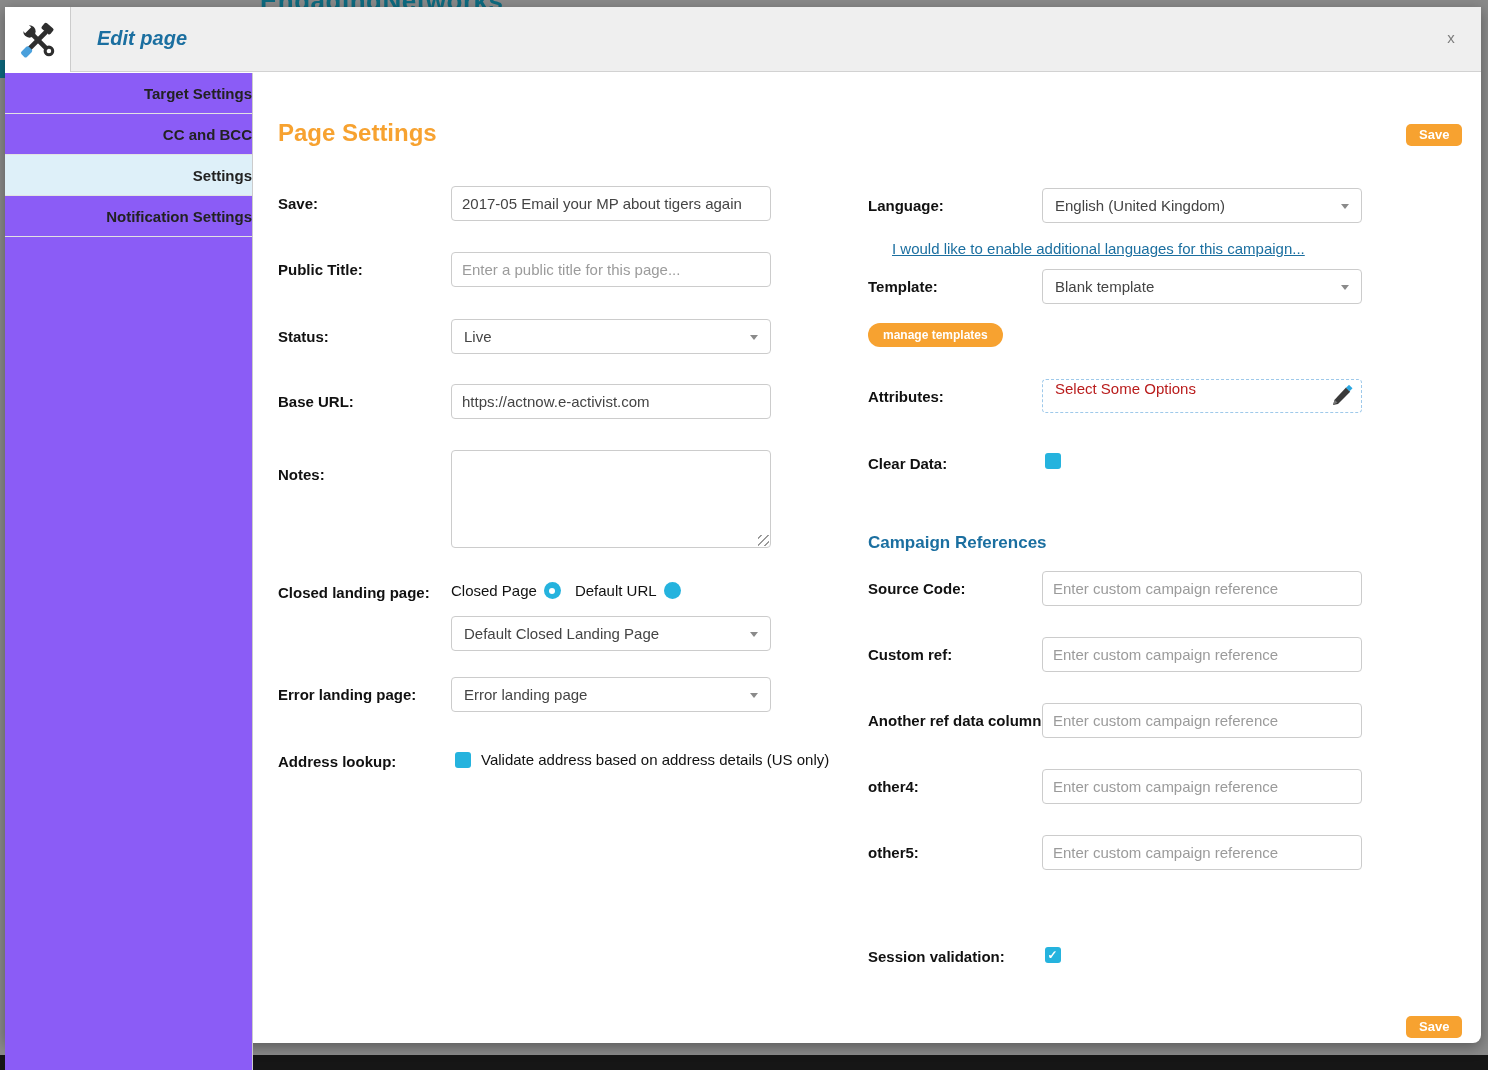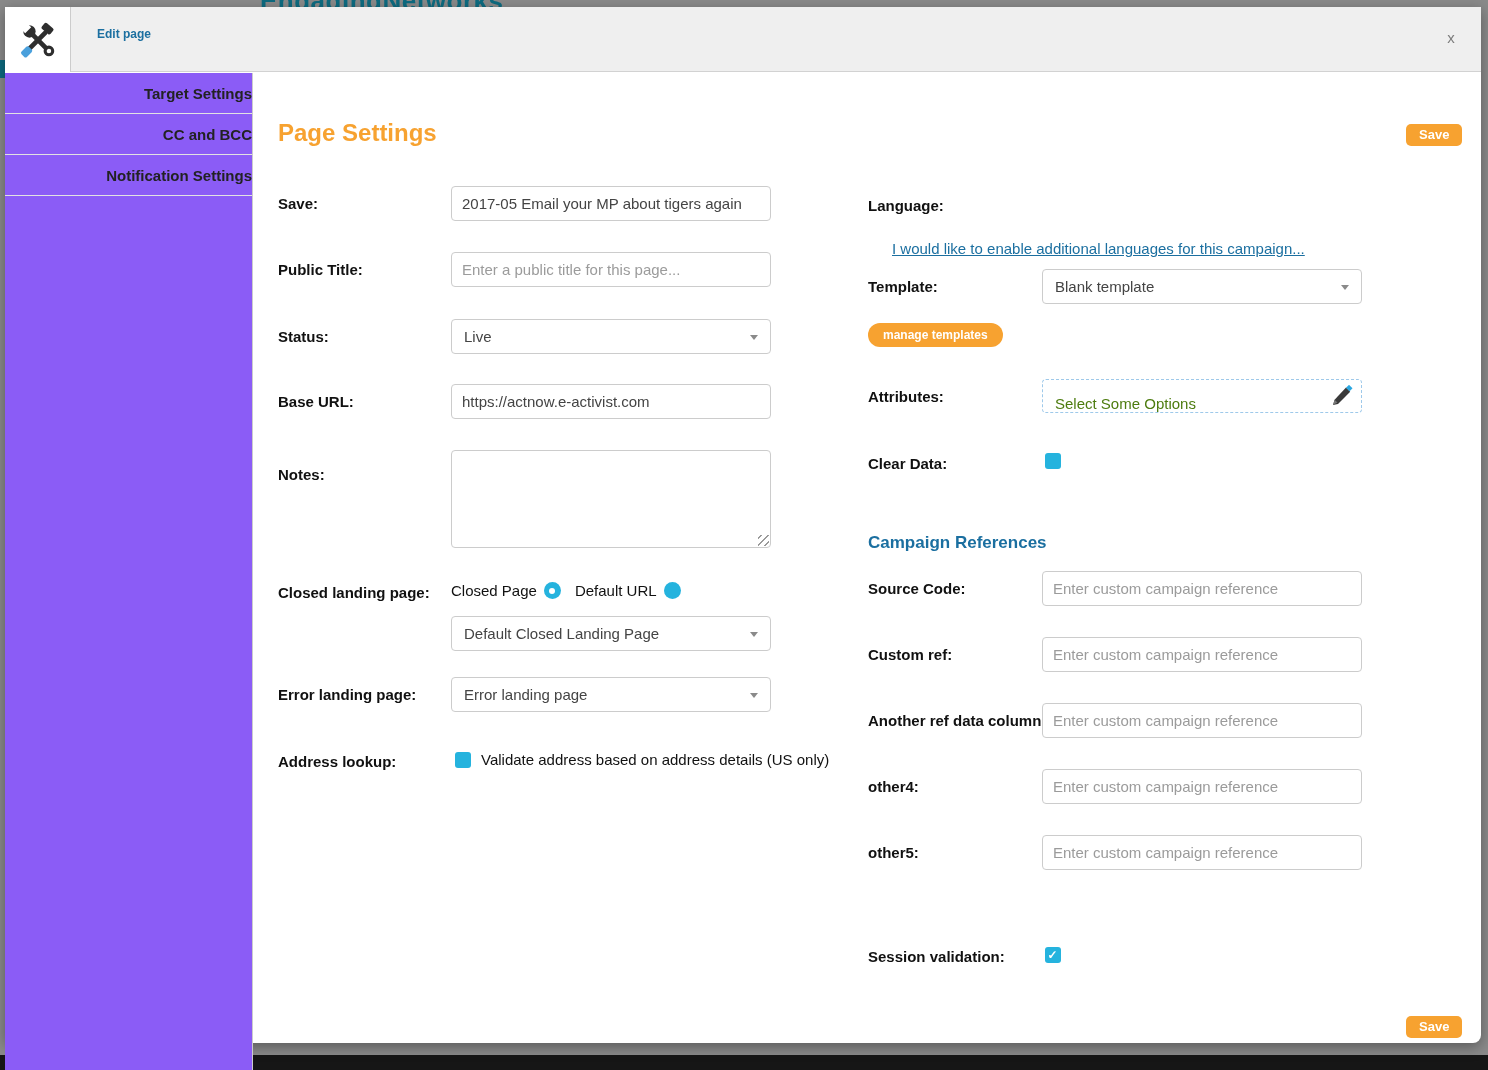--- a/index.html
+++ b/index.html
@@ -17,21 +17,21 @@
 
   .modal {
     position:absolute; left:5px; top:7px; width:1476px; height:1036px;
     background:#ffffff; border-radius:0 0 8px 8px;
     box-shadow:0 4px 14px rgba(0,0,0,0.35);
   }
 
   
   .mheader { position:absolute; left:0; top:0; width:100%; height:65px; background:#efefef; border-bottom:1px solid #d2d2d2; }
   .icon-cell { position:absolute; left:0; top:0; width:66px; height:65px; background:#fff; border-right:1px solid #cccccc; display:flex; align-items:center; justify-content:center; }
-  .mtitle { position:absolute; left:92px; top:20px; font-size:12px; font-weight:bold; color:#1b6fa0; }
+  .mtitle { position:absolute; left:92px; top:20px; font-size:20px; font-weight:bold; color:#1b6fa0;font-style:italic; }
   .mclose { position:absolute; left:1437px; top:22px; font-size:15px; color:#7d7d7d; cursor:pointer; width:18px; text-align:center; }
 
   
   .sidebar { position:absolute; left:0; top:66px; width:248px; height:1014px; background:#8b5cf6; border-right:1px solid #cccccc;text-align:right; }
   .side-item { height:41px; line-height:41px; padding-left:22px; font-size:15px; font-weight:bold; color:#222; border-bottom:1px solid #e2e2e2; cursor:pointer; }
   .side-item.active { background:#def0f9; }
 
   
   .flabel { position:absolute; font-size:15px; font-weight:bold; color:#111; white-space:nowrap; }
   .tinput {
@@ -67,21 +67,21 @@
   .radio { width:17px; height:17px; border-radius:50%; background:#25b3de; margin:0 14px 0 7px; position:relative; cursor:pointer; }
   .radio.selected::after { content:""; position:absolute; left:5.5px; top:5.5px; width:6px; height:6px; border-radius:50%; background:#fff; }
   .cbox { width:16px; height:16px; border-radius:3px; background:#25b3de; position:relative; cursor:pointer; }
   .cbox.checked::after { content:"\2713"; position:absolute; left:2.5px; top:0.5px; color:#fff; font-size:12px; font-weight:bold; }
 
   .blue-link { position:absolute; font-size:15px; color:#1b6fa0; text-decoration:underline; cursor:pointer;margin-left:24px; }
   .section-title { position:absolute; font-size:17px; font-weight:bold; color:#1b6fa0; }
 
   .attr-box {
     position:absolute; width:320px; height:34px; border:1px dashed #9ec9ea; border-radius:4px;
-    display:flex; align-items:flex-end; padding:0 12px; font-size:15px; color:#4d7c0f; background:#fff; cursor:pointer;
+    display:flex; align-items:flex-start; padding:0 12px; font-size:15px; color:#b91c1c; background:#fff; cursor:pointer;
   }
   .attr-box .pencil { position:absolute; right:8px; top:5px; }
 
   .check-row-text { font-size:15px; color:#111; }
 </style>
 </head>
 <body>
 
 <div class="brand-strip">
   <span>EngagingNetworks</span>
@@ -102,20 +102,21 @@
       <circle cx="31.5" cy="31.5" r="4" fill="none" stroke="#2e2e2e" stroke-width="3.2"></circle>
       <rect x="4" y="27" width="8" height="11" rx="2" transform="rotate(45 8 32.5)" fill="#4aa0dc"></rect>
     </svg>
   </div>
   <div class="mtitle">Edit page</div>
   <div class="mclose">x</div>
 
   <div class="sidebar">
     <div class="side-item">Target Settings</div>
     <div class="side-item">CC and BCC</div>
+    <div class="side-item active">Settings</div>
     <div class="side-item">Notification Settings</div>
   </div>
 
   <div class="pgtitle">Page Settings</div>
   <button class="btn-save" style="left:1401px; top:117px;">Save</button>
 
   <div class="flabel" style="left:273px; top:188px;">Save:</div>
   <input class="tinput" style="left: 446px; top: 179px;" value="2017-05 Email your MP about tigers again">
 
   <div class="flabel" style="left:273px; top:254px;">Public Title:</div>
@@ -152,20 +153,24 @@
     <span class="caret"></span>
   </div>
 
   <div class="flabel" style="left:273px; top:746px;">Address lookup:</div>
   <div style="position:absolute; left:450px; top:744px; display:flex; align-items:center; gap:10px;">
     <span class="cbox"></span>
     <span class="check-row-text">Validate address based on address details (US only)</span>
   </div>
 
   <div class="flabel" style="left:863px; top:190px;">Language:</div>
+  <div class="sel" style="left:1037px; top:181px;">
+    <span>English (United Kingdom)</span>
+    <span class="caret"></span>
+  </div>
 
   <div class="blue-link" style="left:863px; top:233px;">I would like to enable additional languages for this campaign...</div>
 
   <div class="flabel" style="left:863px; top:271px;">Template:</div>
   <div class="sel" style="left:1037px; top:262px;">
     <span>Blank template</span>
     <span class="caret"></span>
   </div>
 
   <button class="btn-pill" style="left:863px; top:316px;">manage templates</button>

